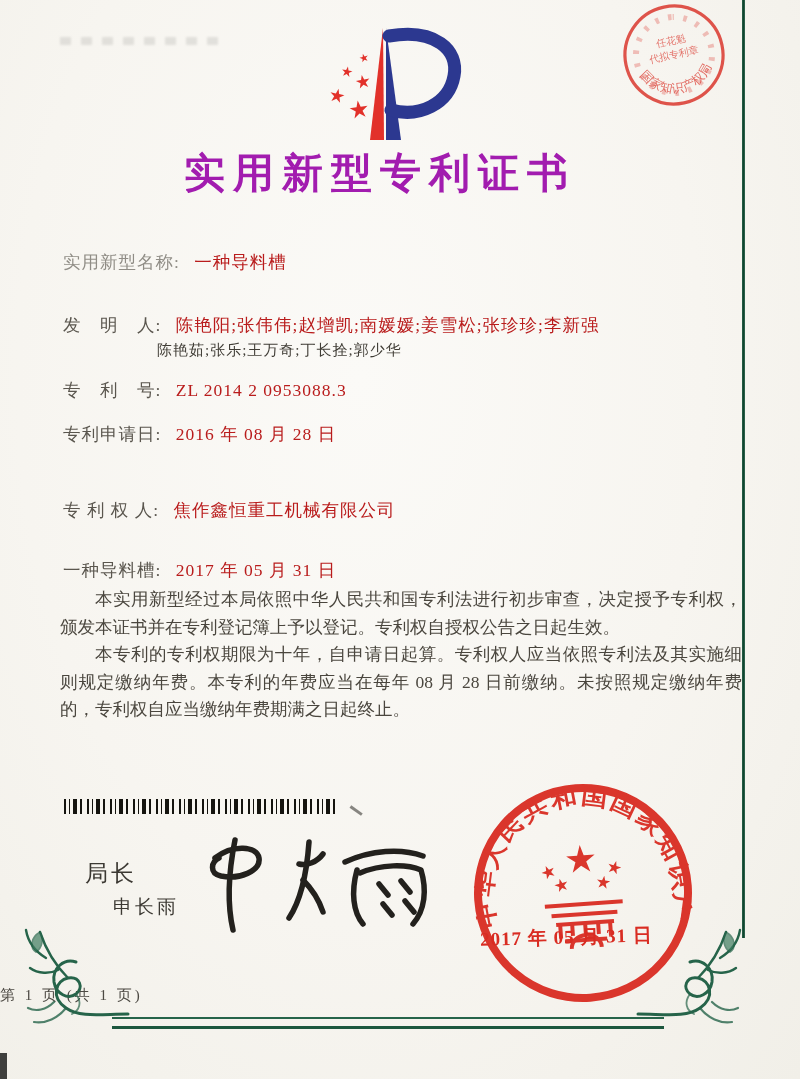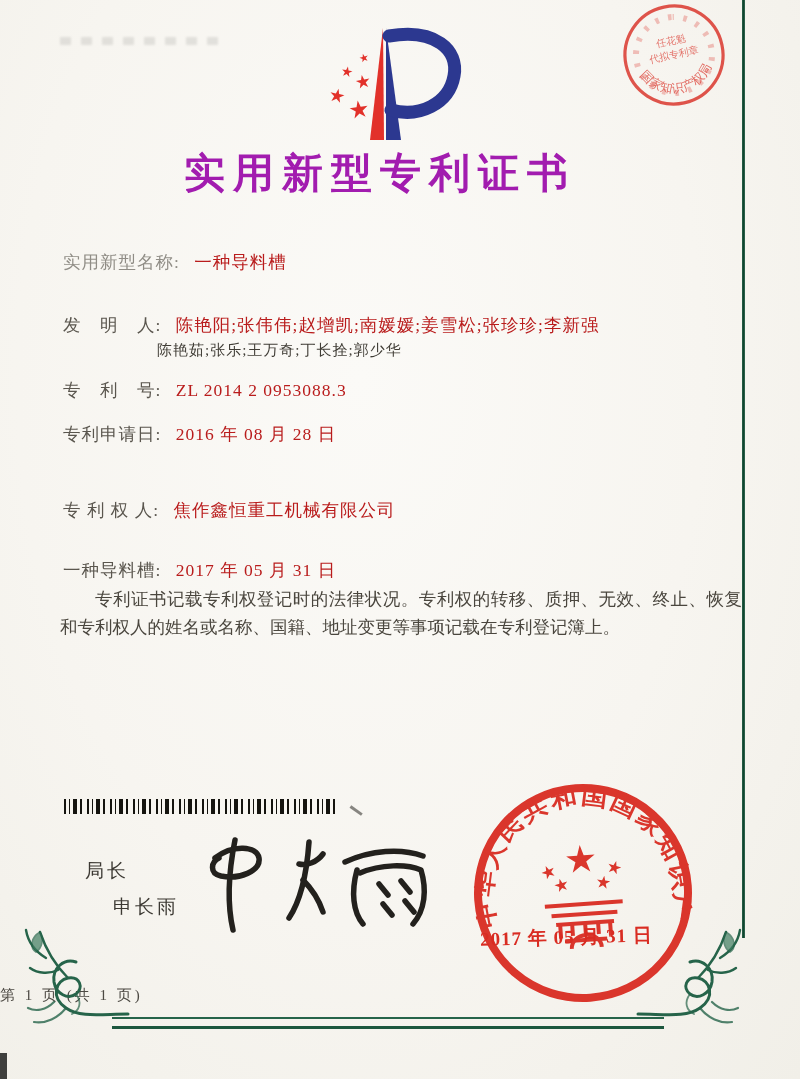--- a/index.html
+++ b/index.html
@@ -30,21 +30,21 @@
     text-align:justify;color:#4a463e;}
   #body-text p{margin:0;text-indent:2em;}
   
   #barcode{left:64px;top:799px;width:274px;height:15px;
     background:
       repeating-linear-gradient(90deg,#15140f 0 2px,transparent 2px 5px,#15140f 5px 6px,transparent 6px 9px,#15140f 9px 13px,transparent 13px 16px,#15140f 16px 18px,transparent 18px 23px);
   }
   #barcode-tick{left:352px;top:800px;width:14px;height:10px;border-bottom:3px solid #3c3a35;
     transform:rotate(35deg);opacity:.6;}
   
-  #director-role{left:85px;top:858px;font-size:19px;letter-spacing:3px;color:#3c3933;}
+  #director-role{left:85px;top:858px;font-size:23px;letter-spacing:3px;color:#3c3933;}
   #director-name{left:85px;top:894px;font-size:19px;letter-spacing:3px;color:#3c3933;margin-left:28px;}
   #signature{left:195px;top:826px;}
   
   #seal{left:466px;top:776px;width:234px;height:234px;transform:rotate(-4deg);opacity:.95;}
   #seal-date{left:480px;top:924px;width:215px;font-size:19px;color:#d92c22;letter-spacing:1px;
     transform:rotate(-1.5deg);font-weight:bold;white-space:nowrap;}
   
   #footer{left:0;top:986px;width:732px;text-align:left;font-size:15px;letter-spacing:3px;color:#4c4943;}
   #border-right{left:742px;top:0;width:3px;height:938px;
     background:linear-gradient(90deg,#27654a,#0f3d2b 60%,#3b7a5d);}
@@ -127,21 +127,22 @@
   <span class="lbl">专 利 权 人:</span>
   <span class="val">焦作鑫恒重工机械有限公司</span>
 </div>
 
 <div class="abs row" style="top:558px;">
   <span class="lbl">一种导料槽:</span>
   <span class="val">2017 年 05 月 31 日</span>
 </div>
 
 <div class="abs" id="body-text">
-  <p>专利证书记载专利权登记时的法律状况。专利权的转移、质押、无效、终止、恢复和专利权人的姓名或名称、国籍、地址变更等事项记载在专利登记簿上。</p>
+  <p>本实用新型经过本局依照中华人民共和国专利法进行初步审查，决定授予专利权，颁发本证书并在专利登记簿上予以登记。专利权自授权公告之日起生效。</p>
+  <p>本专利的专利权期限为十年，自申请日起算。专利权人应当依照专利法及其实施细则规定缴纳年费。本专利的年费应当在每年 08 月 28 日前缴纳。未按照规定缴纳年费的，专利权自应当缴纳年费期满之日起终止。</p>
 </div>
 
 <div class="abs" id="barcode"></div>
 <div class="abs" id="barcode-tick"></div>
 
 <div class="abs" id="director-role">局长</div>
 <div class="abs" id="director-name">申长雨</div>
 
 <svg class="abs" id="signature" width="245" height="115" viewBox="0 0 245 115">
   <g stroke="#23211d" stroke-width="5.5" fill="none" stroke-linecap="round" stroke-linejoin="round">

